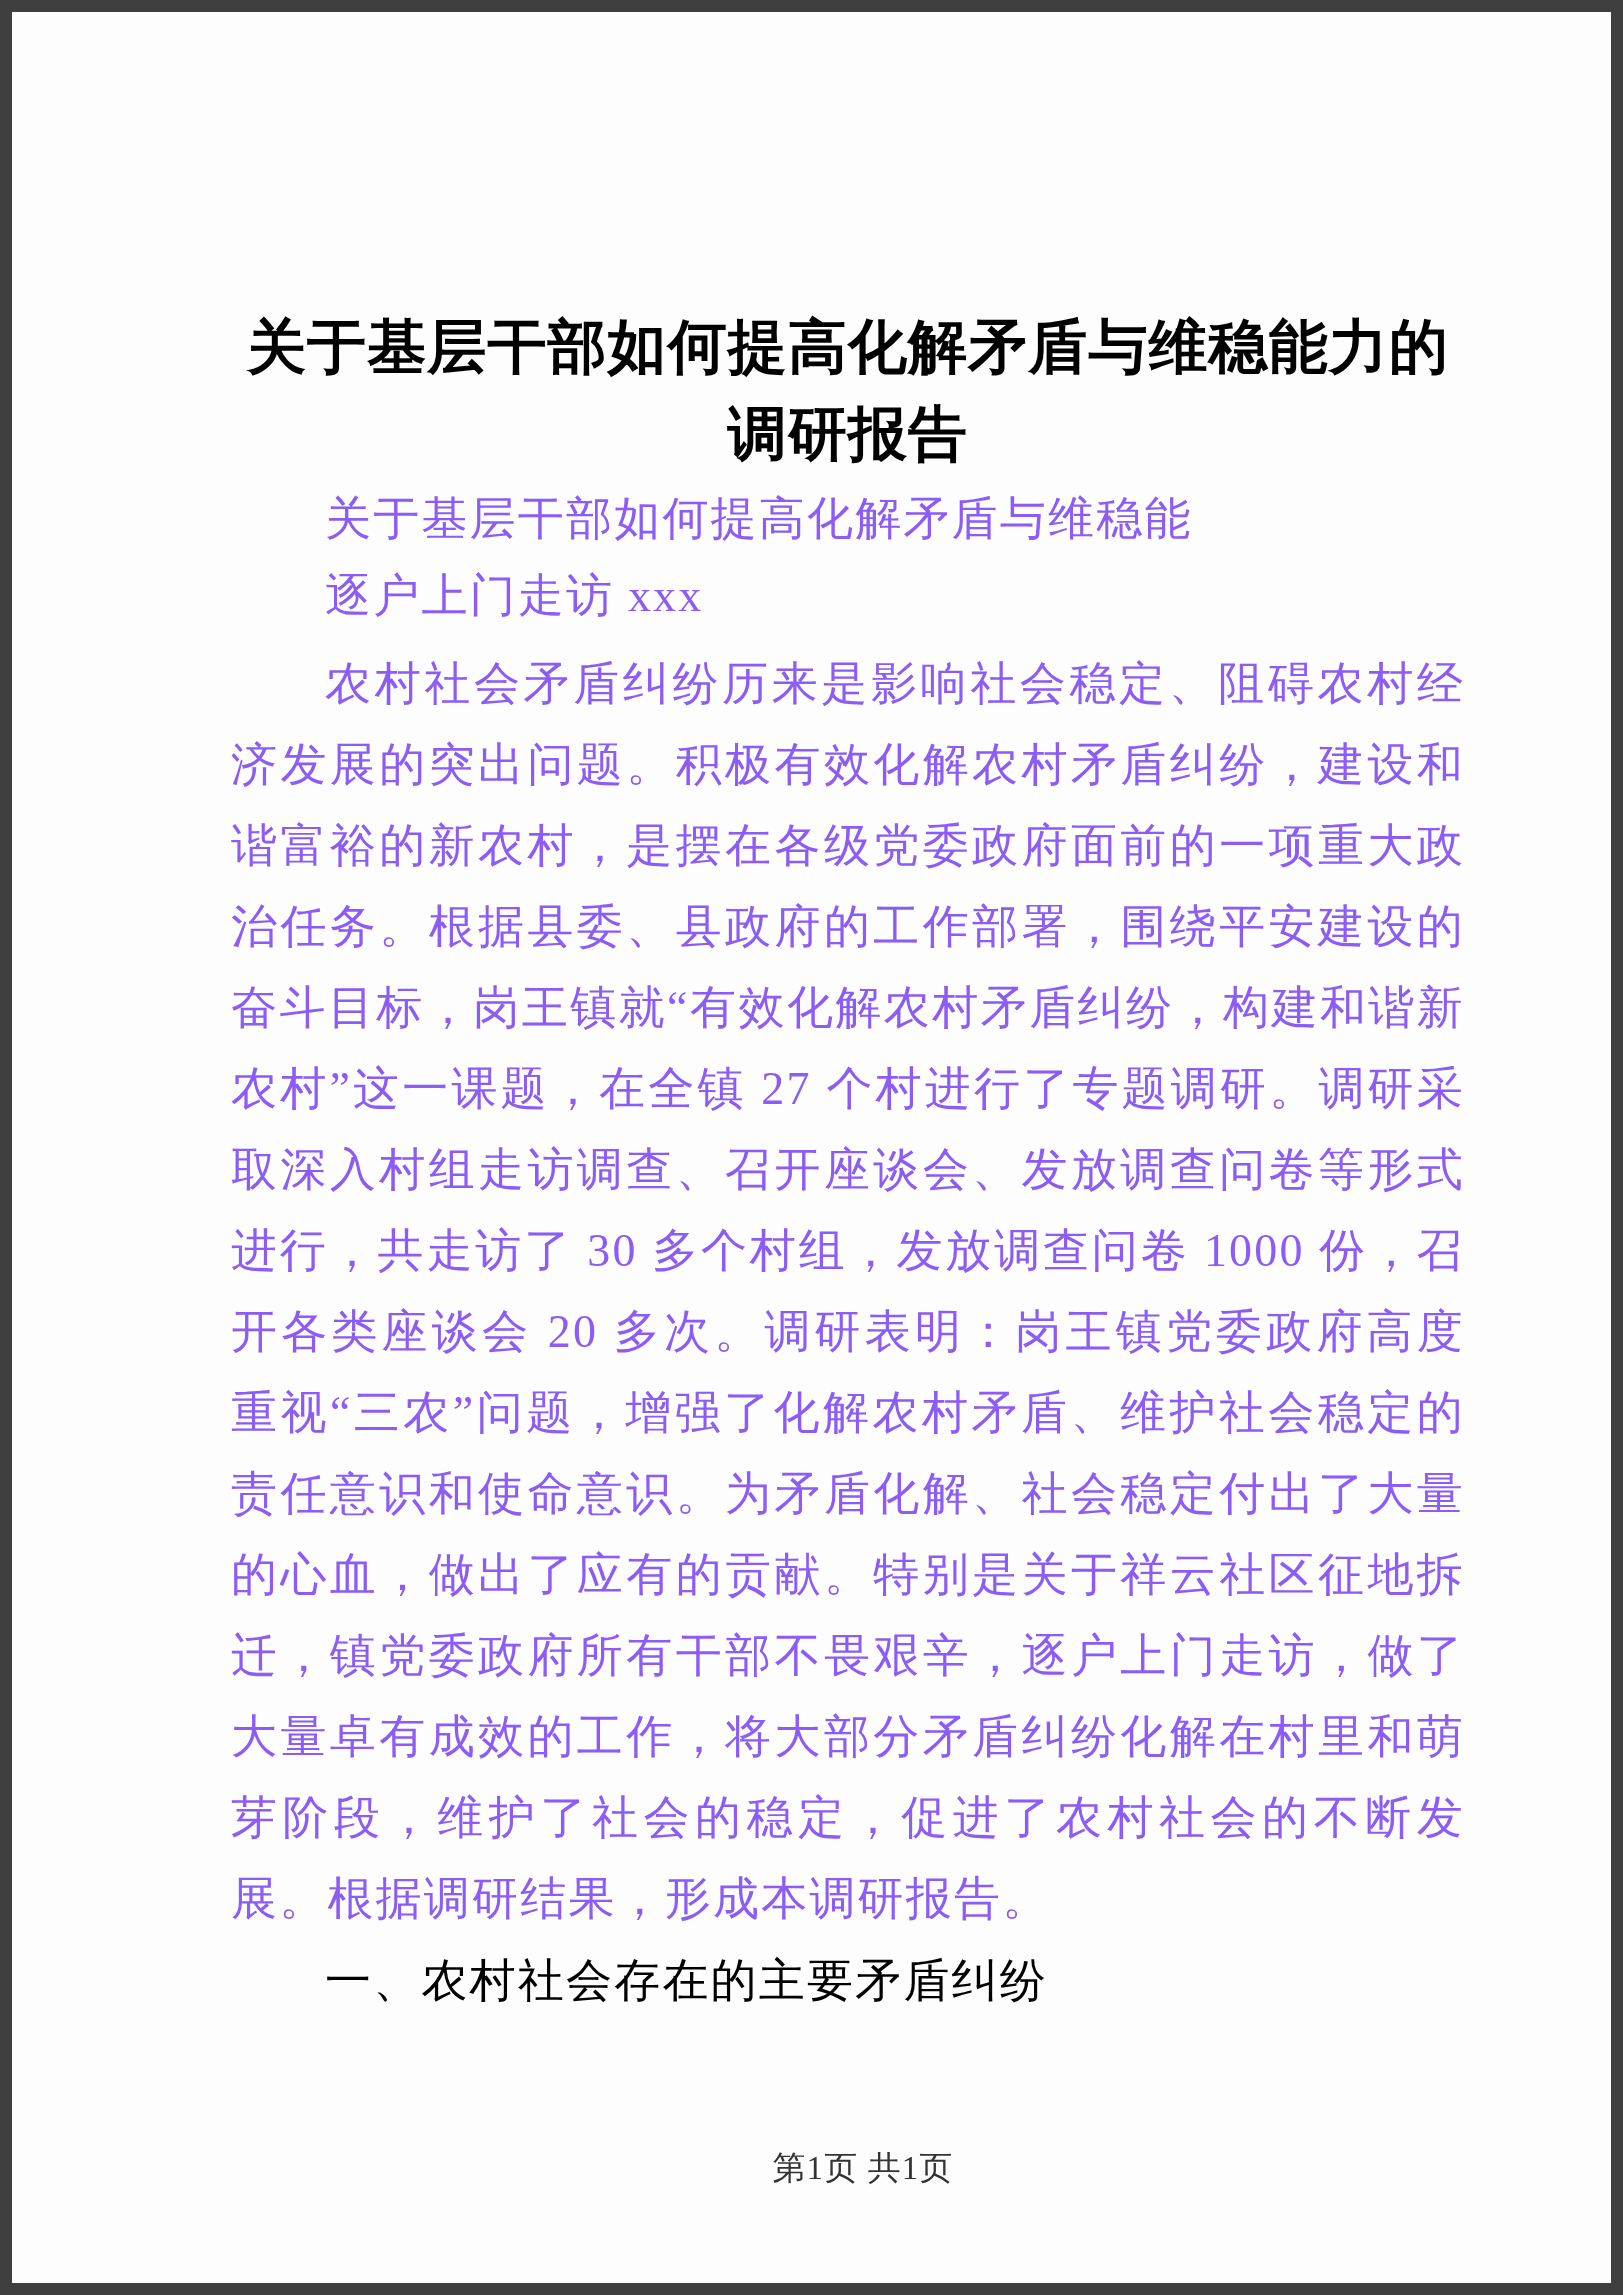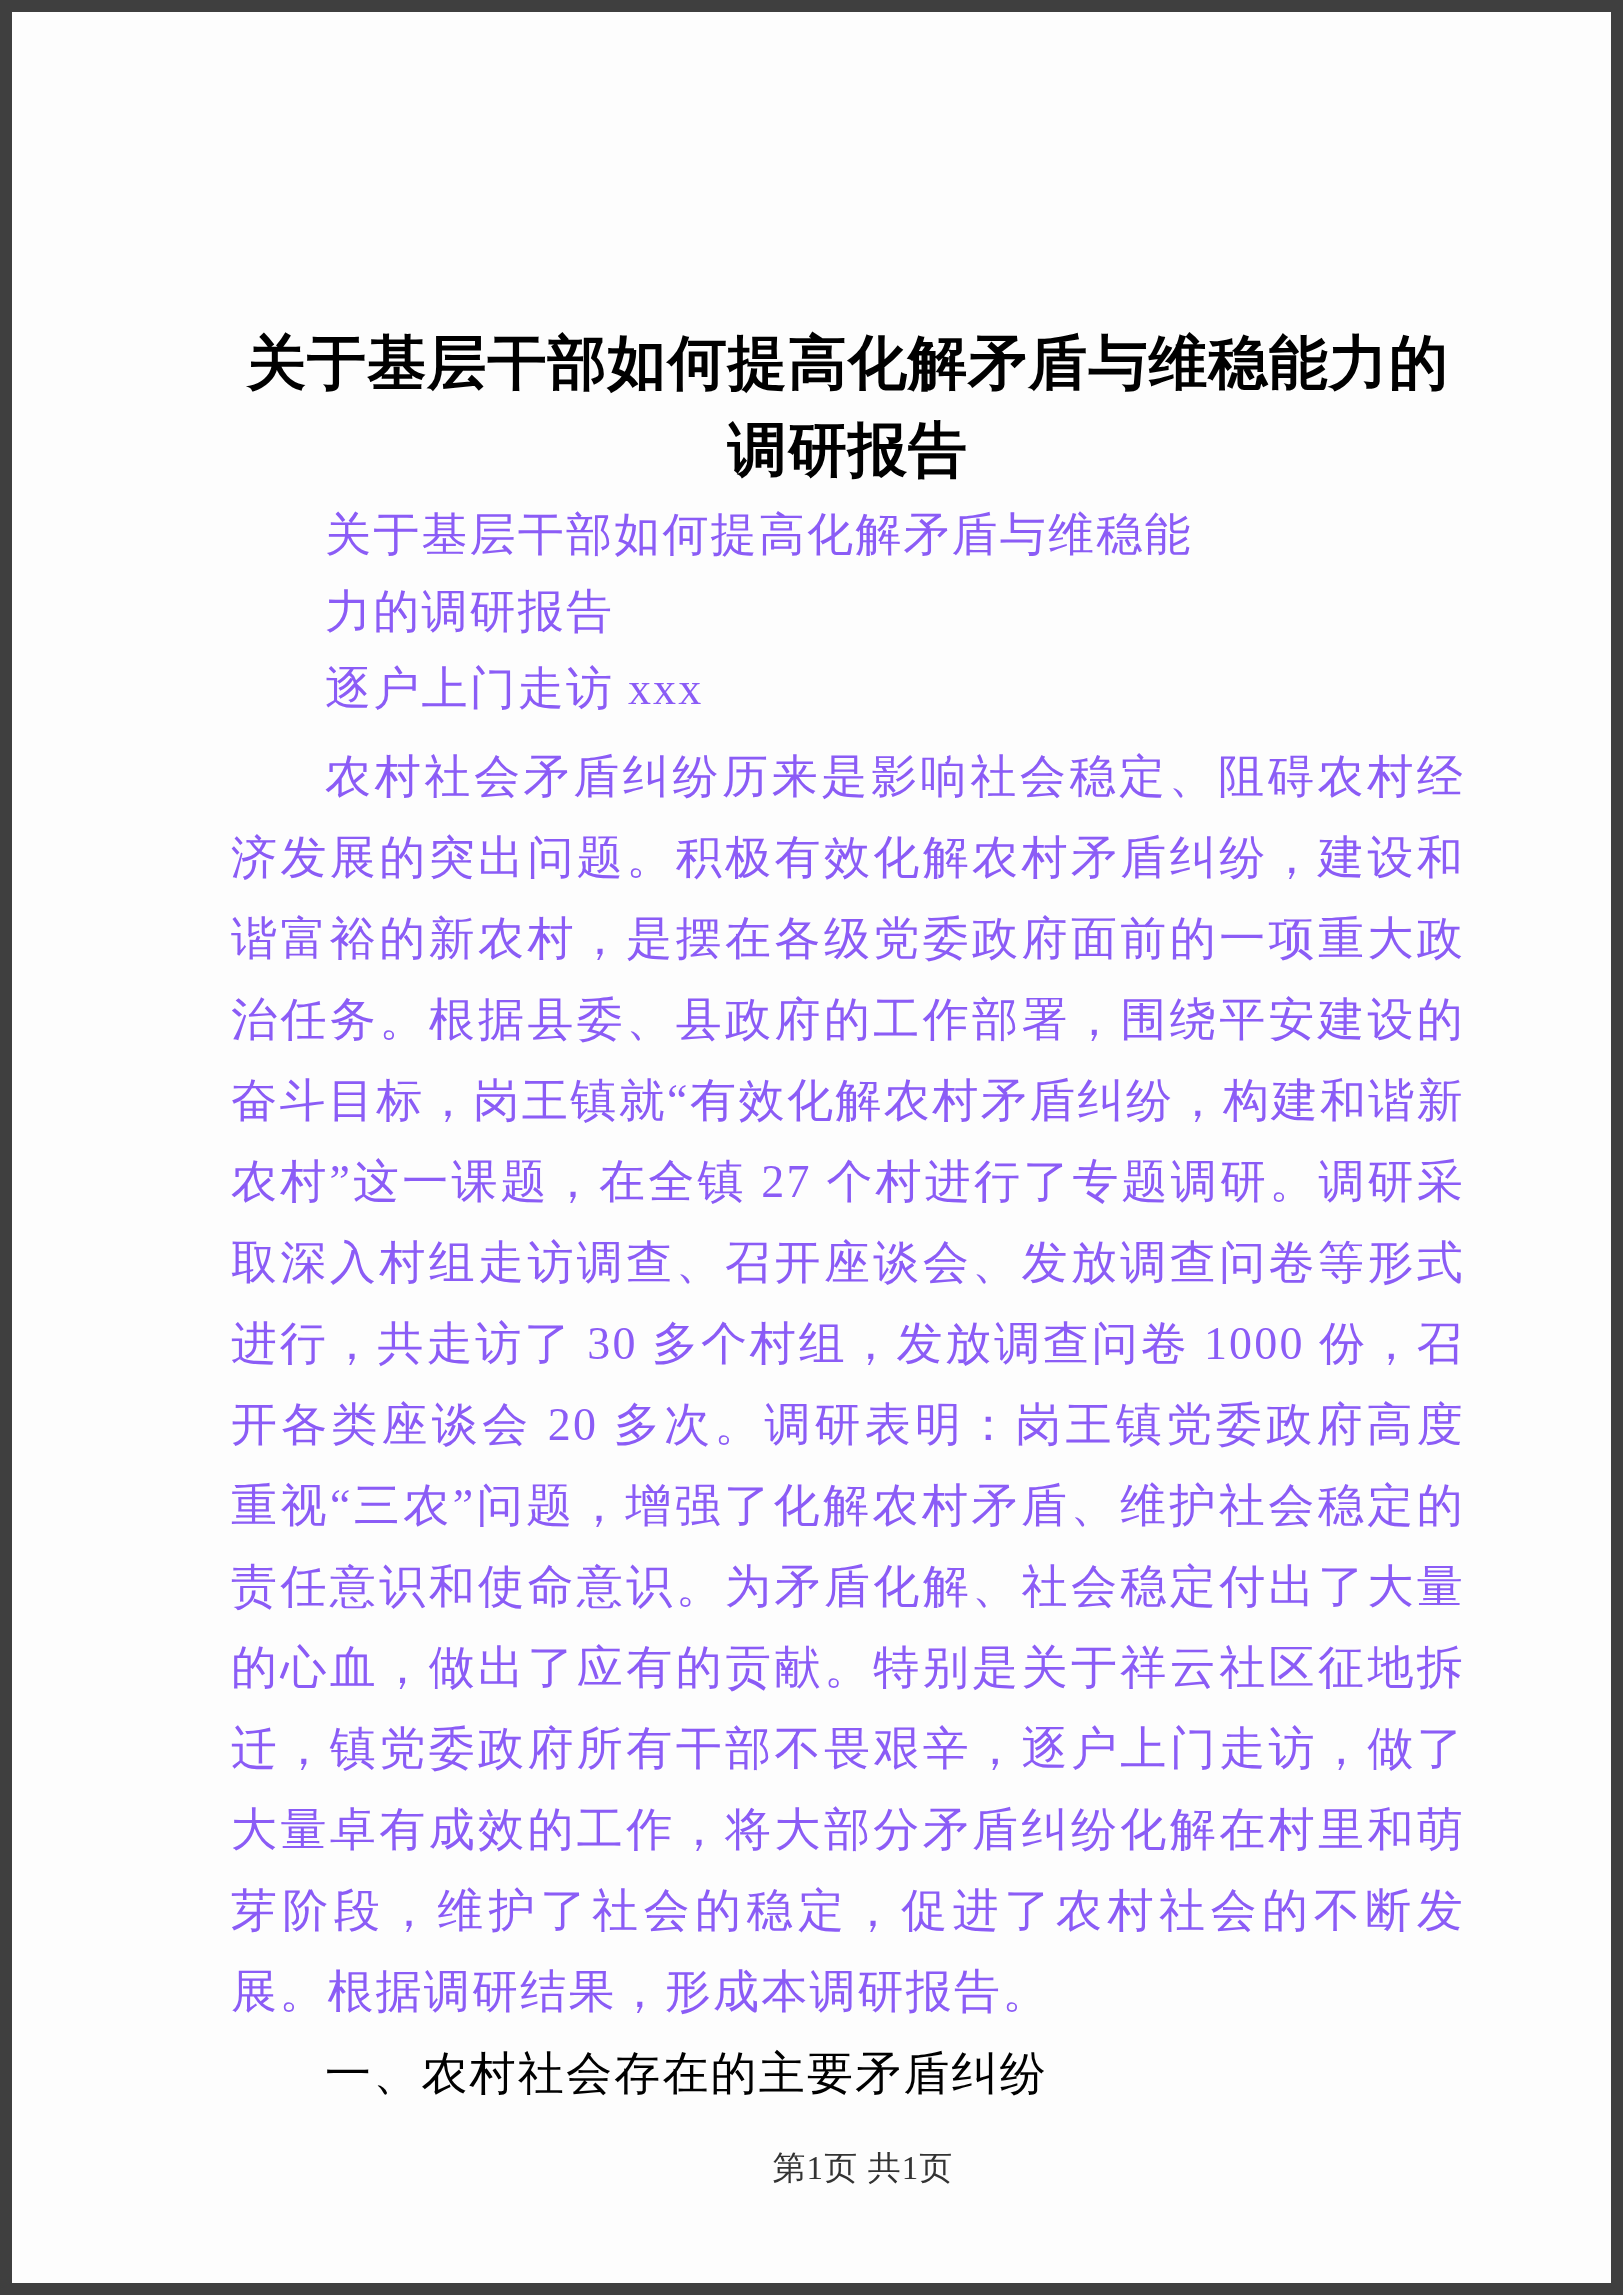--- a/index.html
+++ b/index.html
@@ -15,21 +15,21 @@
   .page {
     position: relative;
     width: 1623px;
     height: 2295px;
     background: #fdfdfd;
     border: 12.3px solid #3f3f3f;
   }
   .content {
     position: absolute;
     left: 219px;
-    top: 308px;
+    top: 292px;
     width: 1234px;
     font-family: Liberation Serif, serif;
   }
   .doc-title {
     font-size: 59px;
     font-weight: 700;
     color: #000000;
     text-align: center;
     line-height: 87px;
     letter-spacing: 1.1px;
@@ -77,21 +77,20 @@
 </head>
 <body>
 
 <div class="page">
   <div class="content">
 
     <h1 class="doc-title">关于基层干部如何提高化解矛盾与维稳能力的调研报告</h1>
 
     <div class="intro">
       <p class="intro-line">关于基层干部如何提高化解矛盾与维稳能</p>
-      <p class="intro-line">力的调研报告</p>
       <p class="intro-line">逐户上门走访 xxx</p>
     </div>
 
     <p class="body-para">农村社会矛盾纠纷历来是影响社会稳定、阻碍农村经济发展的突出问题。积极有效化解农村矛盾纠纷，建设和谐富裕的新农村，是摆在各级党委政府面前的一项重大政治任务。根据县委、县政府的工作部署，围绕平安建设的奋斗目标，岗王镇就“有效化解农村矛盾纠纷，构建和谐新农村”这一课题，在全镇 27 个村进行了专题调研。调研采取深入村组走访调查、召开座谈会、发放调查问卷等形式进行，共走访了 30 多个村组，发放调查问卷 1000 份，召开各类座谈会 20 多次。调研表明：岗王镇党委政府高度重视“三农”问题，增强了化解农村矛盾、维护社会稳定的责任意识和使命意识。为矛盾化解、社会稳定付出了大量的心血，做出了应有的贡献。特别是关于祥云社区征地拆迁，镇党委政府所有干部不畏艰辛，逐户上门走访，做了大量卓有成效的工作，将大部分矛盾纠纷化解在村里和萌芽阶段，维护了社会的稳定，促进了农村社会的不断发展。根据调研结果，形成本调研报告。</p>
 
     <p class="section-heading">一、农村社会存在的主要矛盾纠纷</p>
 
   </div>
 
   <div class="page-footer">第1页 共1页</div>

